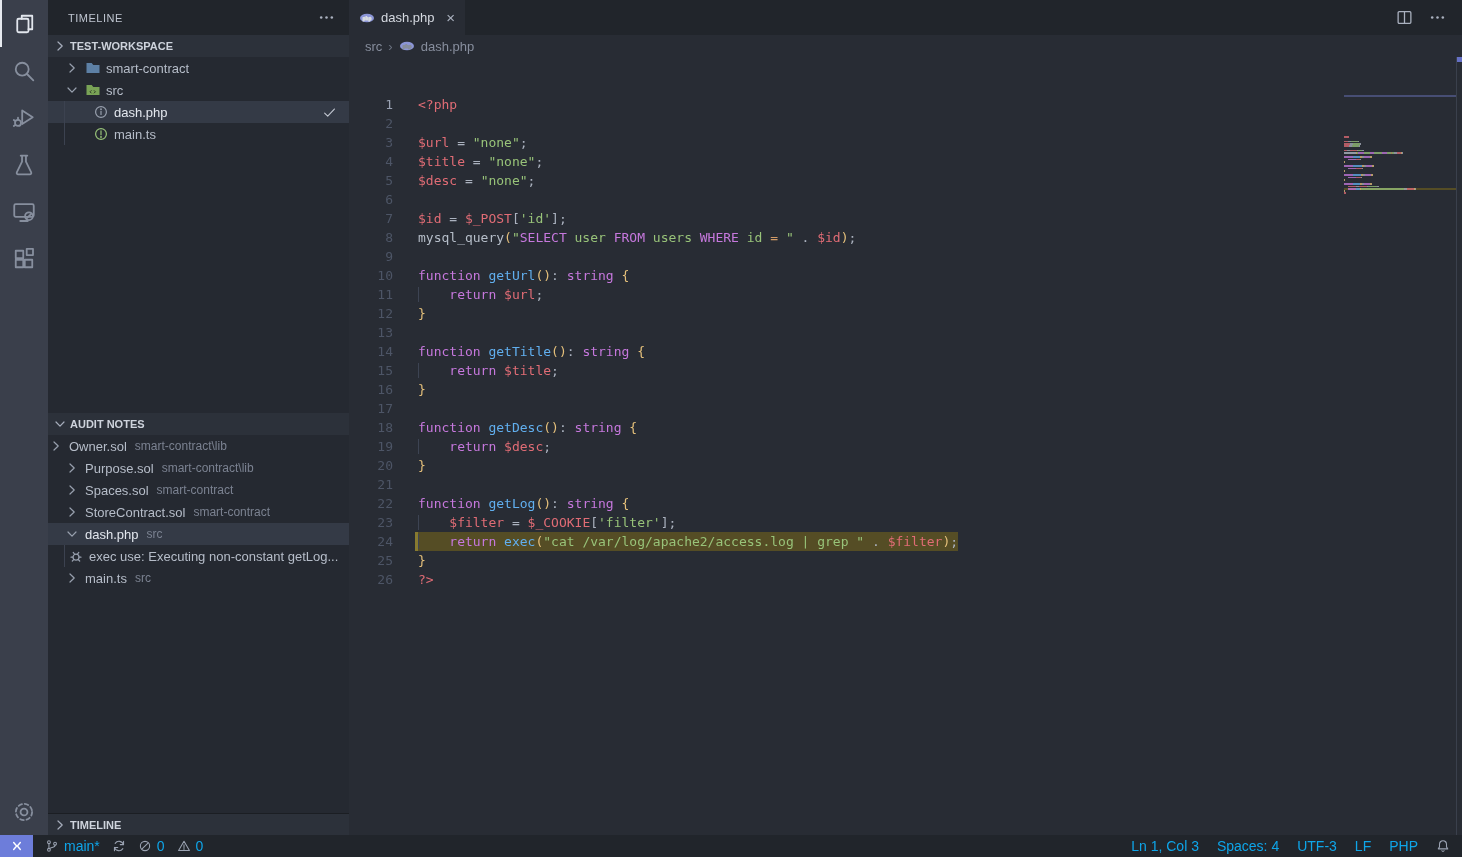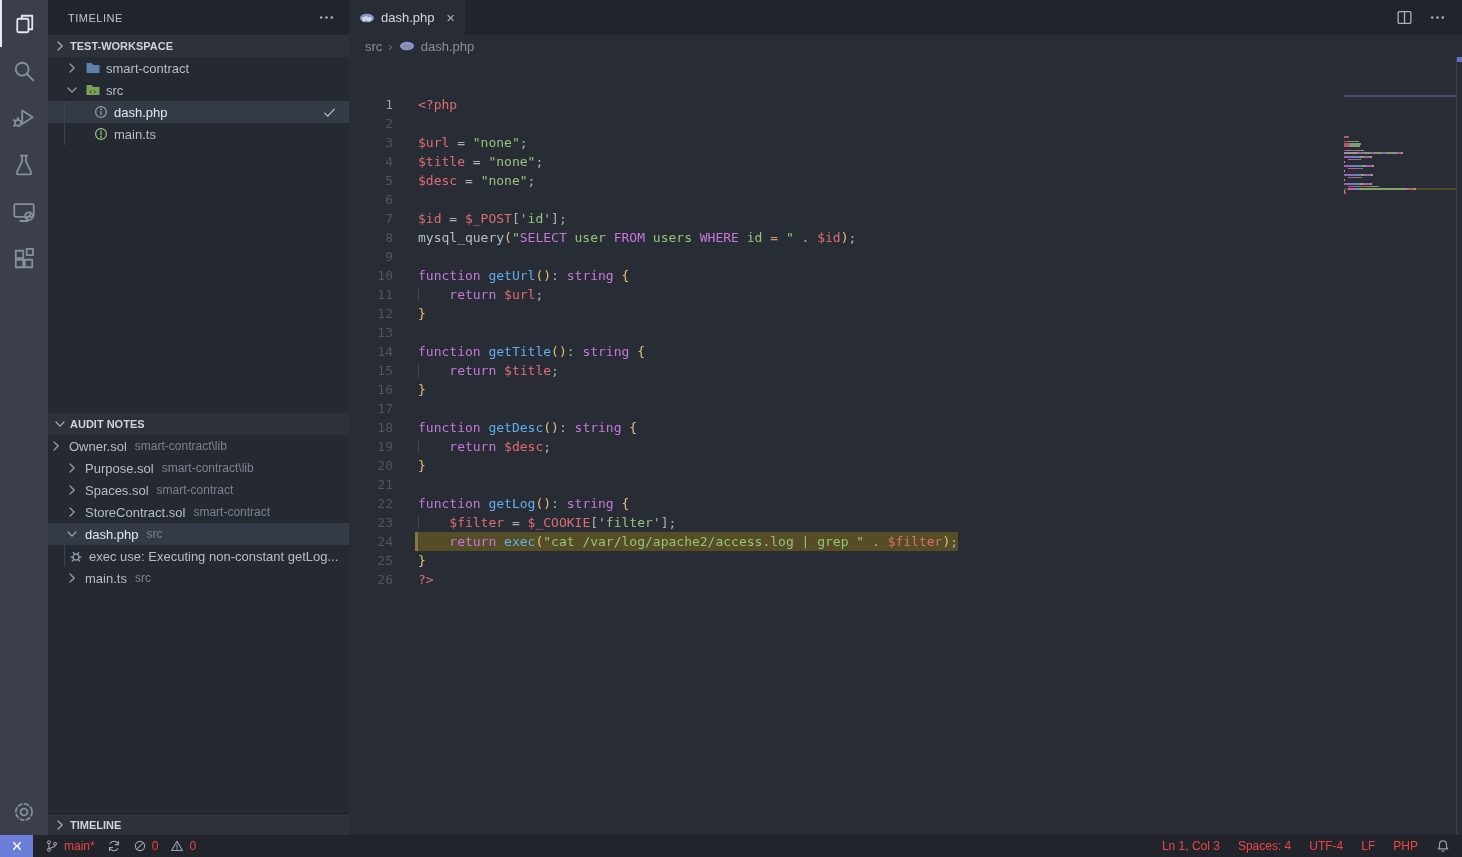--- a/index.html
+++ b/index.html
@@ -46,21 +46,21 @@
   .code-line.hl .ltext { background:#554d25; box-shadow:-3px 0 0 #877a30; }
   .tok-ind { box-shadow:inset 1px 0 0 #3d4453; }
   .mm-wrap { position:absolute; top:0; right:6px; width:112px; }
   .mm-topline { height:2px; background:#474e74; margin-bottom:1px; }
   .mm-line { height:2.25px; font-size:0; white-space:nowrap; }
   .mm-tok { display:inline-block; height:1.8px; vertical-align:top; }
   .scroll-sep { position:absolute; top:0; right:5px; bottom:0; width:1px; background:#3a404c; }
   .overview-cursor { position:absolute; top:0; right:0; width:5px; height:5px; background:#6570c5; }
 
   
-  .status-bar { position:absolute; left:0; right:0; bottom:0; height:22px; background:#21252b; display:flex; align-items:center; font-size:12px; color:#ef4444; }
+  .status-bar { position:absolute; left:0; right:0; bottom:0; height:22px; background:#21252b; display:flex; align-items:center; font-size:14px; color:#0ea5e9; }
   .sb-left { display:flex; align-items:center; height:100%; gap:12px; }
   .sb-right { margin-left:auto; display:flex; align-items:center; gap:18px; padding-right:12px; }
   .sb-item { display:flex; align-items:center; gap:5px; height:100%; }
   .sb-item .icn { color:#9ba3b2; }
   .sb-remote { width:33px; height:100%; background:#6d7dda; color:#fff; display:flex; align-items:center; justify-content:center; margin-right:0; }
   .sb-remote .icn { color:#fff; }
 </style>
 </head>
 <body>
 
@@ -397,21 +397,21 @@
       </div>
     </div>
   <div class="sb-right" id="sb-right">
       <div class="sb-item">
         <span>Ln 1, Col 3</span>
       </div>
       <div class="sb-item">
         <span>Spaces: 4</span>
       </div>
       <div class="sb-item">
-        <span>UTF-4</span>
+        <span>UTF-3</span>
       </div>
       <div class="sb-item">
         <span>LF</span>
       </div>
       <div class="sb-item">
         <span>PHP</span>
       </div>
       <div class="sb-item">
         <span class="icn">
           <svg width="14" height="14" viewBox="0 0 16 16" fill="none" stroke="currentColor" stroke-width="1.2" stroke-linecap="round" stroke-linejoin="round">

